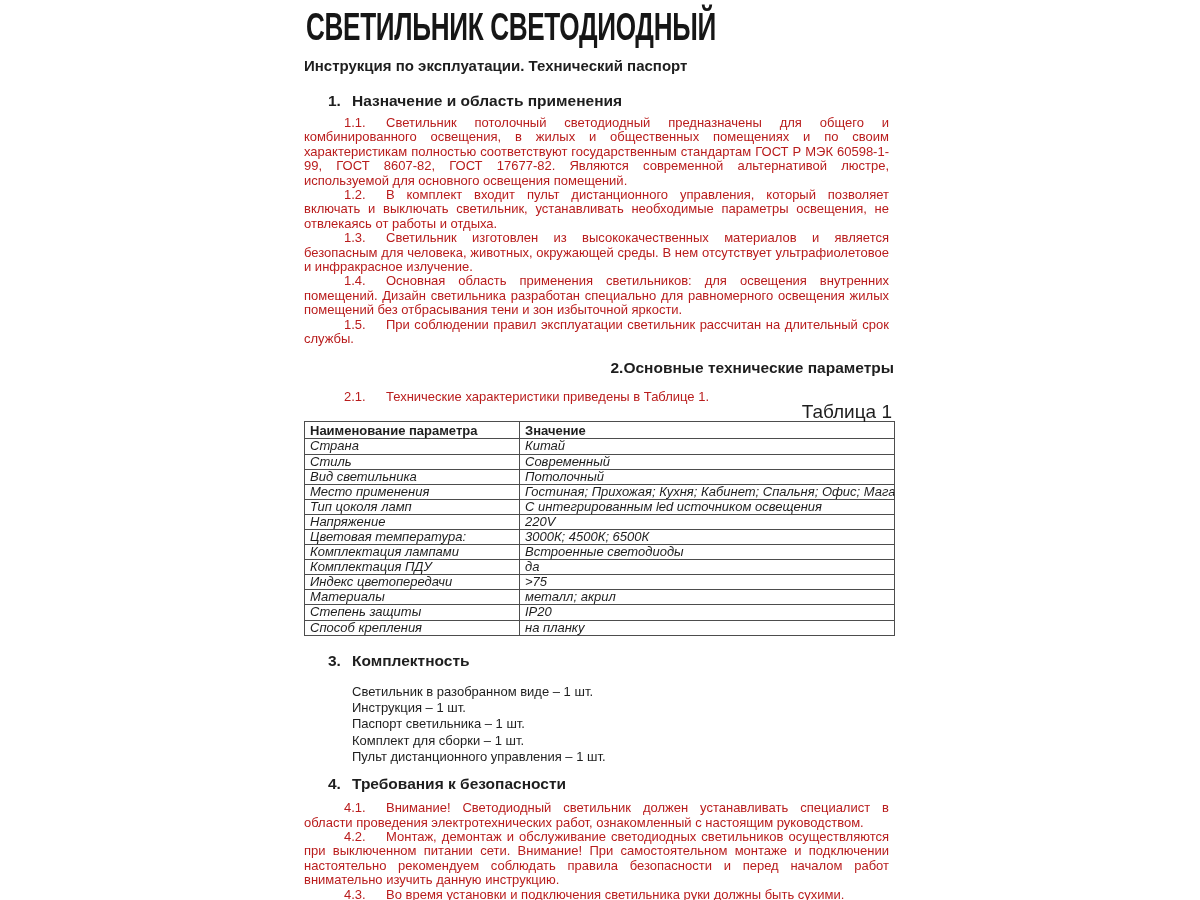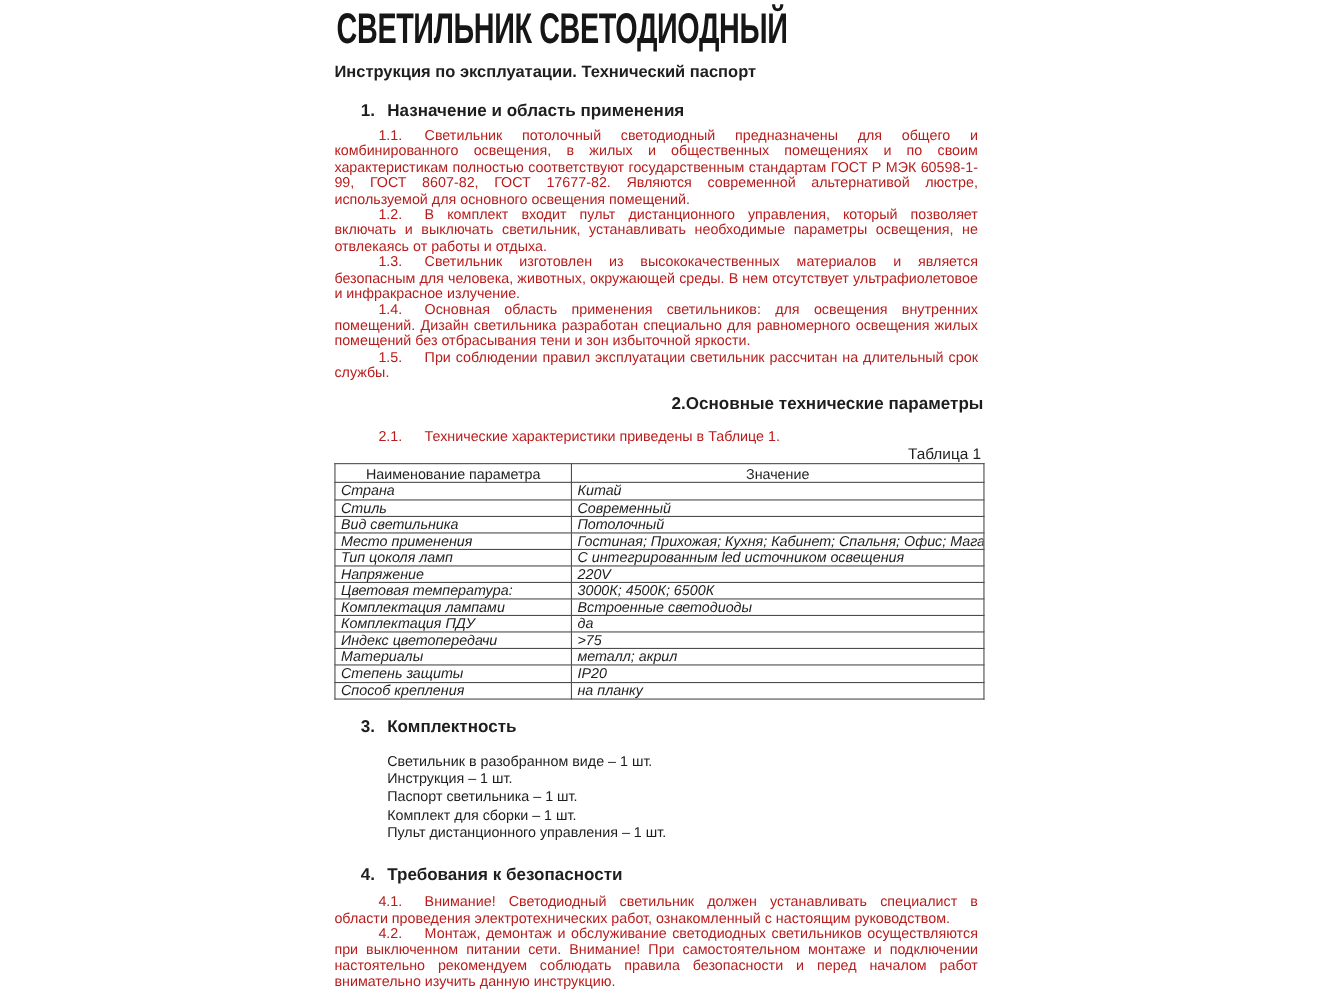--- a/index.html
+++ b/index.html
@@ -42,62 +42,62 @@
   .sec-h {
     font-size: 15.5px;
     font-weight: bold;
     line-height: 18px;
     margin: 0 0 0 24px;
   }
   .hnum { display: inline-block; width: 24px; }
   .h1 { margin-top: 17px; }
   .h2 { margin-top: 12px; text-align: right; }
   .h3 { margin-top: 16px; }
-  .h4 { margin-top: 22px; }
+  .h4 { margin-top: 10px; }
   .para {
     margin: 0;
     width: 585px;
     font-size: 13px;
     line-height: 14.4px;
     text-align: justify;
     text-indent: 40px;
     color: #b91c1c;
   }
   .first-para { margin-top: 6px; }
   .p21 { margin-top: 13px; }
   .p41 { margin-top: 8px; }
   .pnum {
     display: inline-block;
     width: 42px;
     text-indent: 0;
   }
   .tbl-caption {
     width: 590px;
     margin-top: 1px;
-    font-size: 14px;
+    font-size: 19px;
     line-height: 14px;
     text-align: right;
     padding-right: 2px;
   }
   table.params {
     margin-top: 2px;
     width: 590px;
     border-collapse: collapse;
     table-layout: fixed;
   }
   table.params th, table.params td {
     border: 1px solid #4d4d4d;
     font-size: 13px;
     padding: 1px 5px 0.5px 5px;
     overflow: hidden;
     white-space: nowrap;
   }
   table.params th {
-    font-weight: normal;
-    text-align: center;
+    font-weight: bold;
+    text-align: left;
     line-height: 15px;
   }
   table.params td {
     line-height: 12.6px;
     text-align: left;
     font-style: italic;
   }
   col.c1 { width: 215px; }
   col.c2 { width: 375px; }
   .kit-list {

